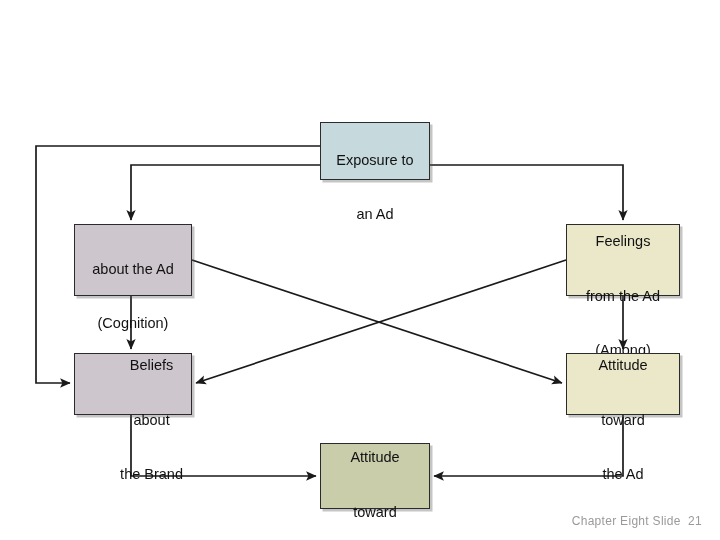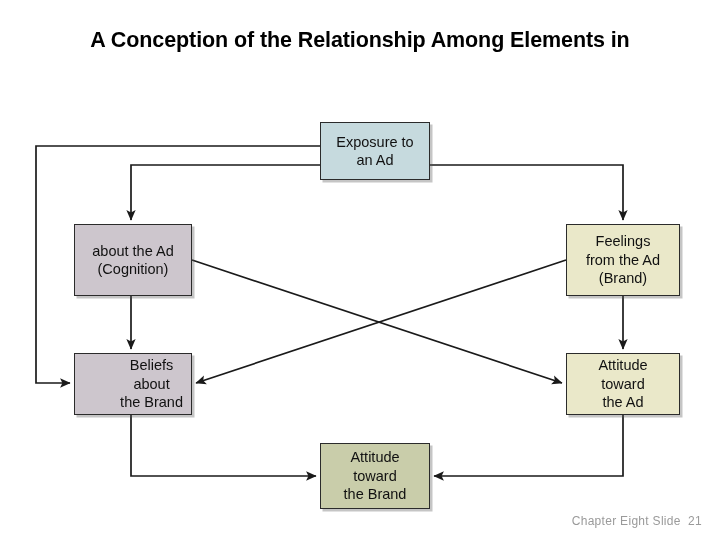--- a/index.html
+++ b/index.html
@@ -48,39 +48,38 @@
     display: flex;
     align-items: center;
     justify-content: center;
     text-align: center;
     font-family: "Liberation Sans", sans-serif;
     font-size: 14.5px;
     line-height: 18.5px;
     color: #111111;
     box-shadow: 2.5px 2.5px 0px rgba(90,90,90,0.35);
   }
-  .node span { display: block; padding: 0 4px; }
+  .node span { display: block; padding: 0 4px; margin-top: 36px; }
   #footer {
     position: absolute;
     right: 18px;
     top: 514px;
     font-family: "Liberation Sans", sans-serif;
     font-size: 12px;
     color: #9a9a9a;
     letter-spacing: 0.3px;
     white-space: pre;
   }
 </style>
 </head>
 <body>
 
 <div id="slide">
 
   <div id="title">
-    <div>A Conception of the Relationship Among Elements in</div>
   </div>
 
   <svg id="diagram" viewBox="0 0 720 540" xmlns="http://www.w3.org/2000/svg">
     <defs>
       <marker id="arrow" viewBox="0 0 10 10" refX="9.4" refY="5" markerWidth="6.2" markerHeight="6.2" orient="auto-start-reverse">
         <path d="M 0 0.6 L 10 5 L 0 9.4 L 2.2 5 Z" fill="#1a1a1a"></path>
       </marker>
     </defs>
 
     <g stroke="#1a1a1a" stroke-width="1.7" fill="none" stroke-linejoin="miter">
@@ -116,21 +115,21 @@
     <span>
         <span>about the Ad</span>
         <span>(Cognition)</span>
       </span>
   </div>
 
   <div class="node" style="left:566px; top:224px; width:114px; height:72px; background:#eae8c9;">
     <span>
         <span>Feelings</span>
         <span>from the Ad</span>
-        <span>(Brand)</span>
+        <span>(Among)</span>
       </span>
   </div>
 
   <div class="node" style="left:74px; top:353px; width:118px; height:62px; background:#cdc6cd;justify-content:flex-end;">
     <span>
         <span>Beliefs</span>
         <span>about</span>
         <span>the Brand</span>
       </span>
   </div>

